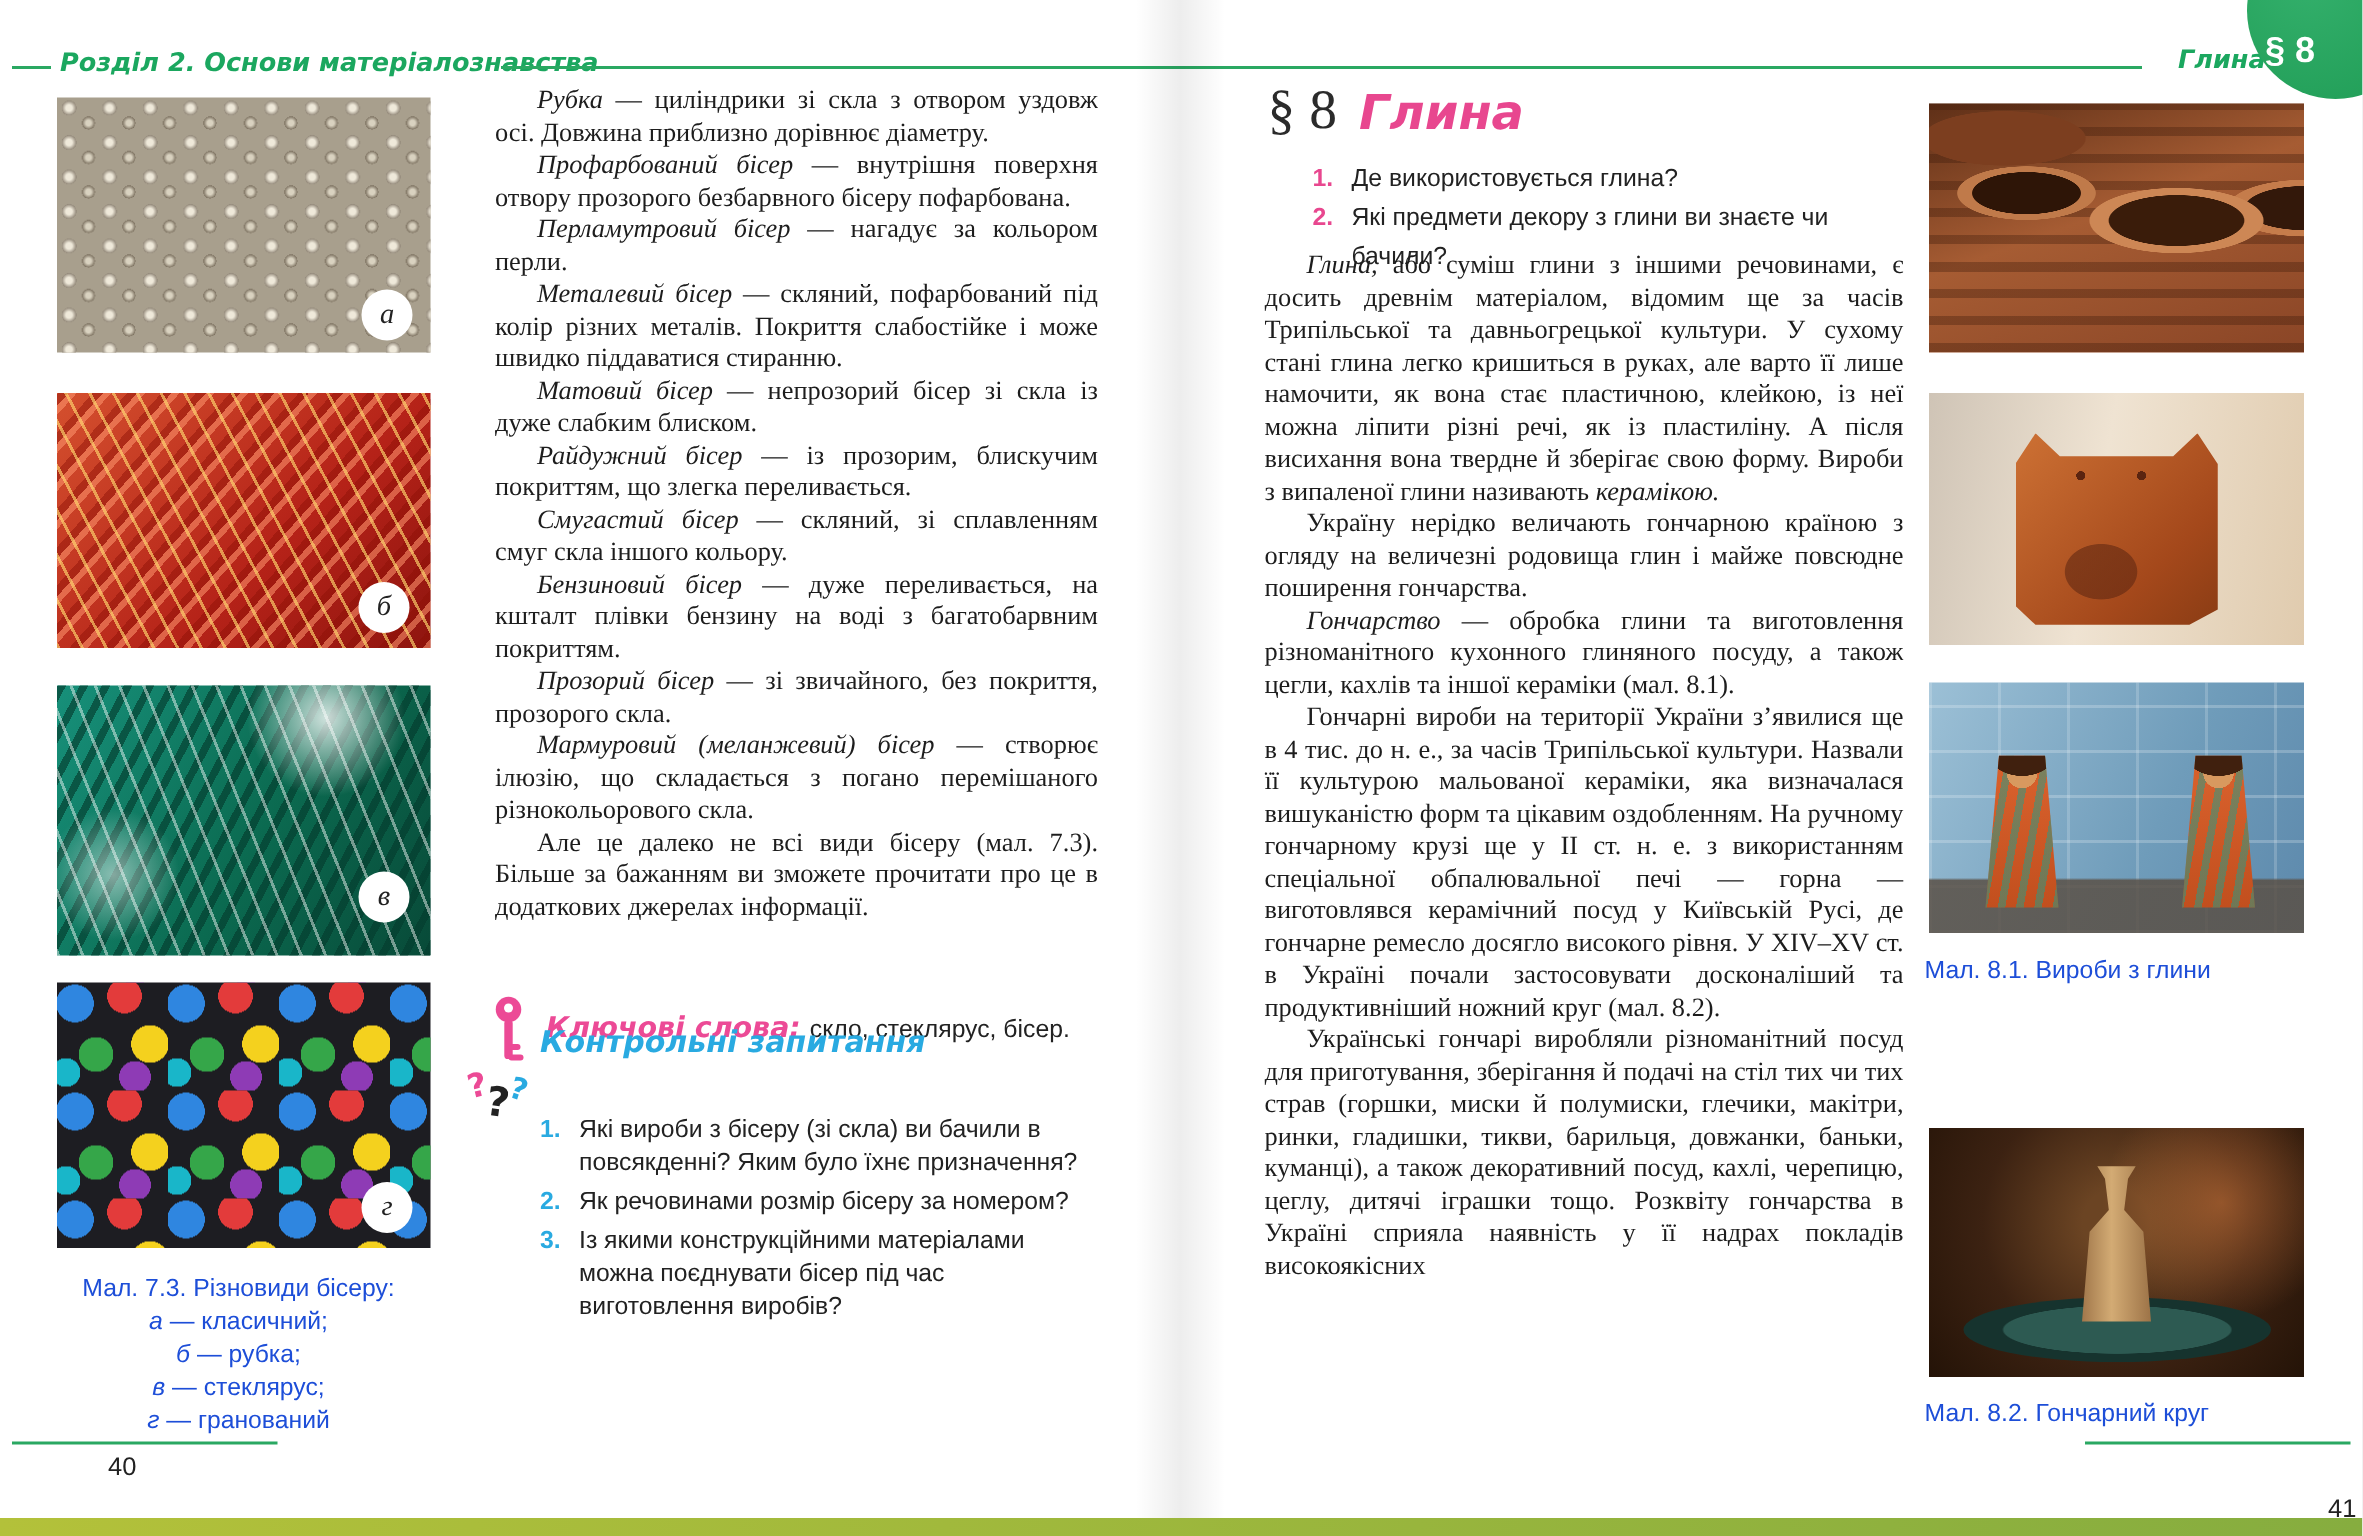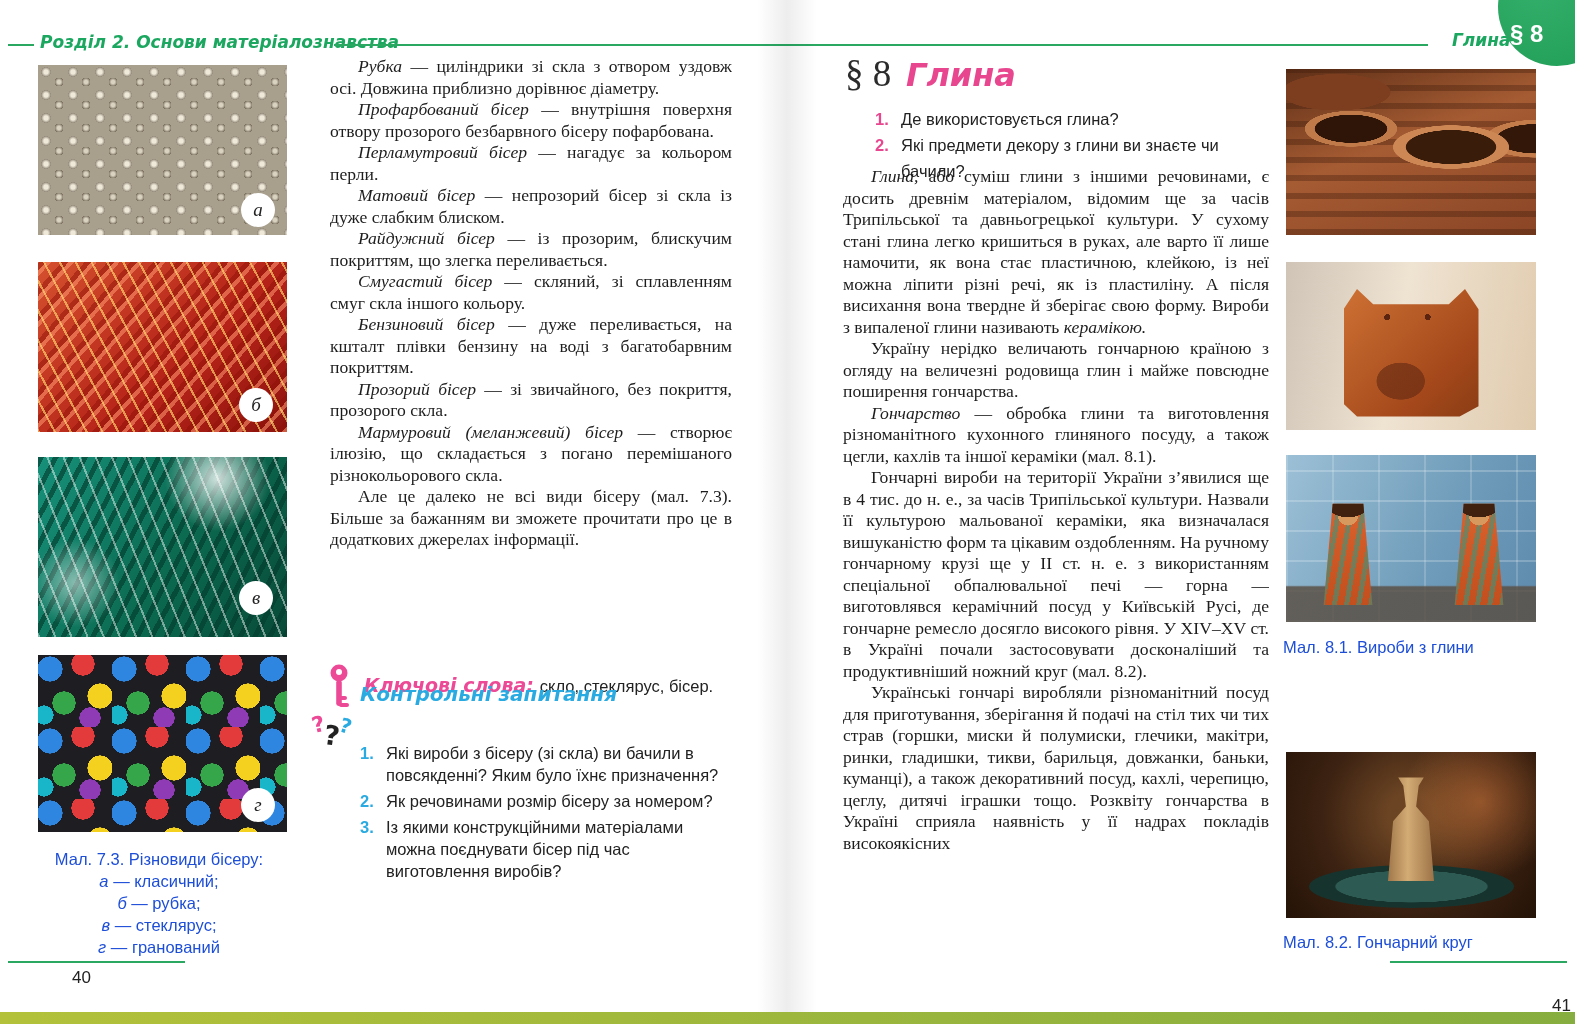--- a/index.html
+++ b/index.html
@@ -143,20 +143,21 @@
     <div><i>а</i><span> — класичний;</span></div>
     <div><i>б</i><span> — рубка;</span></div>
     <div><i>в</i><span> — стеклярус;</span></div>
     <div><i>г</i><span> — гранований</span></div>
   </div>
 
   <div class="bodycol" style="left:330px;top:56px;width:402px;height:604px;">
     <p class="para"><i>Рубка</i><span> — циліндрики зі скла з отвором уздовж осі. Довжина приблизно дорівнює діаметру.</span></p>
     <p class="para"><i>Профарбований бісер</i><span> — внутрішня поверхня отвору прозорого безбарвного бісеру пофарбована.</span></p>
     <p class="para"><i>Перламутровий бісер</i><span> — нагадує за кольором перли.</span></p>
+    <p class="para"><i>Металевий бісер</i><span> — скляний, пофарбований під колір різних металів. Покриття слабостійке і може швидко піддаватися стиранню.</span></p>
     <p class="para"><i>Матовий бісер</i><span> — непрозорий бісер зі скла із дуже слабким блиском.</span></p>
     <p class="para"><i>Райдужний бісер</i><span> — із прозорим, блискучим покриттям, що злегка переливається.</span></p>
     <p class="para"><i>Смугастий бісер</i><span> — скляний, зі сплавленням смуг скла іншого кольору.</span></p>
     <p class="para"><i>Бензиновий бісер</i><span> — дуже переливається, на кшталт плівки бензину на воді з багатобарвним покриттям.</span></p>
     <p class="para"><i>Прозорий бісер</i><span> — зі звичайного, без покриття, прозорого скла.</span></p>
     <p class="para"><i>Мармуровий (меланжевий) бісер</i><span> — створює ілюзію, що складається з погано перемішаного різнокольорового скла.</span></p>
     <p class="para"><span>Але це далеко не всі види бісеру (мал. 7.3). Більше за бажанням ви зможете прочитати про це в додаткових джерелах інформації.</span></p>
   </div>
 
   <div id="kw-row">

